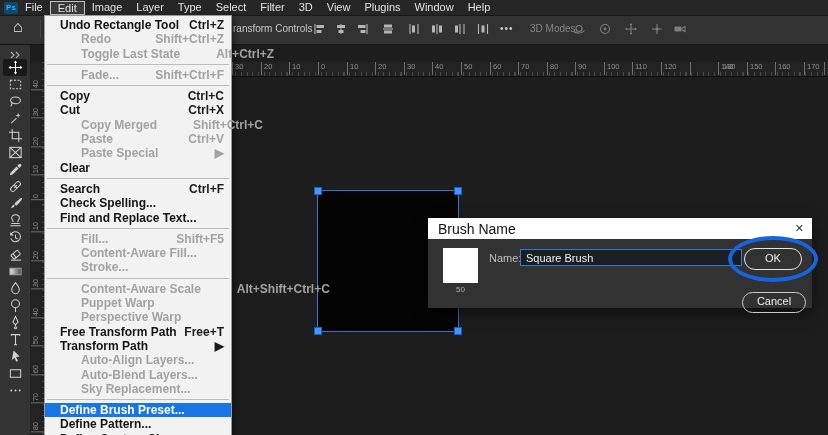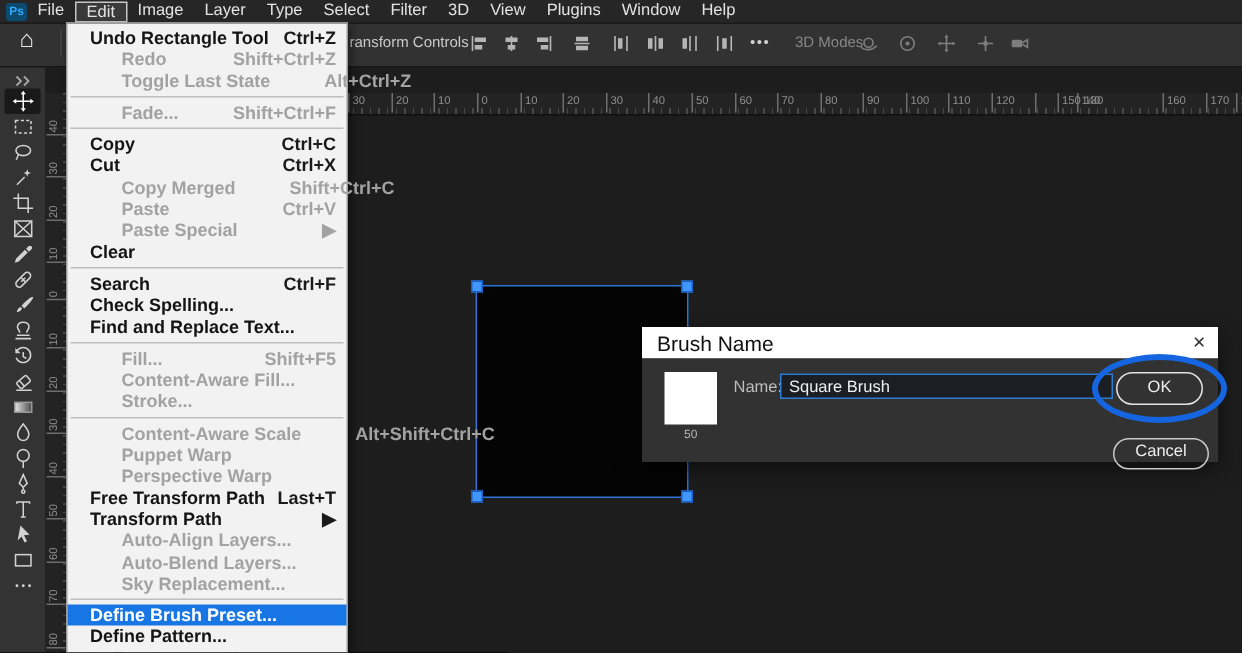--- a/index.html
+++ b/index.html
@@ -334,21 +334,21 @@
     <span class="hrt" style="left: 461px;">50</span>
     <span class="hrt" style="left: 490px;">60</span>
     <span class="hrt" style="left: 518px;">70</span>
     <span class="hrt" style="left: 547px;">80</span>
     <span class="hrt" style="left: 575px;">90</span>
     <span class="hrt" style="left: 604px;">100</span>
     <span class="hrt" style="left: 632px;">110</span>
     <span class="hrt" style="left: 661px;">120</span>
     <span class="hrt" style="left: 690px; padding-left: 32px;">130</span>
     <span class="hrt" style="left: 718px;">140</span>
-    <span class="hrt" style="left: 705px;">150</span>
+    <span class="hrt" style="left: 747px;">150</span>
     <span class="hrt" style="left: 775px;">160</span>
     <span class="hrt" style="left: 804px;">170</span>
     <span class="hrt" style="left: 824px;">180</span>
   <span class="vrt" style="top: 80px;">40</span>
     <span class="vrt" style="top: 108px;">30</span>
     <span class="vrt" style="top: 137px;">20</span>
     <span class="vrt" style="top: 165px;">10</span>
     <span class="vrt" style="top: 194px;">0</span>
     <span class="vrt" style="top: 222px;">10</span>
     <span class="vrt" style="top: 251px;">20</span>
@@ -473,21 +473,21 @@
       <div class="mi disabled">
       <span class="mi-label">Puppet Warp</span>
       <span class="mi-short"></span>
     </div>
       <div class="mi disabled">
       <span class="mi-label">Perspective Warp</span>
       <span class="mi-short"></span>
     </div>
       <div class="mi">
       <span class="mi-label">Free Transform Path</span>
-      <span class="mi-short">Last+T</span>
+      <span class="mi-short">Free+T</span>
     </div>
       <div class="mi">
       <span class="mi-label">Transform Path</span>
       <span class="mi-short">▶</span>
     </div>
       <div class="mi disabled">
       <span class="mi-label">Auto-Align Layers...</span>
       <span class="mi-short"></span>
     </div>
       <div class="mi disabled">

